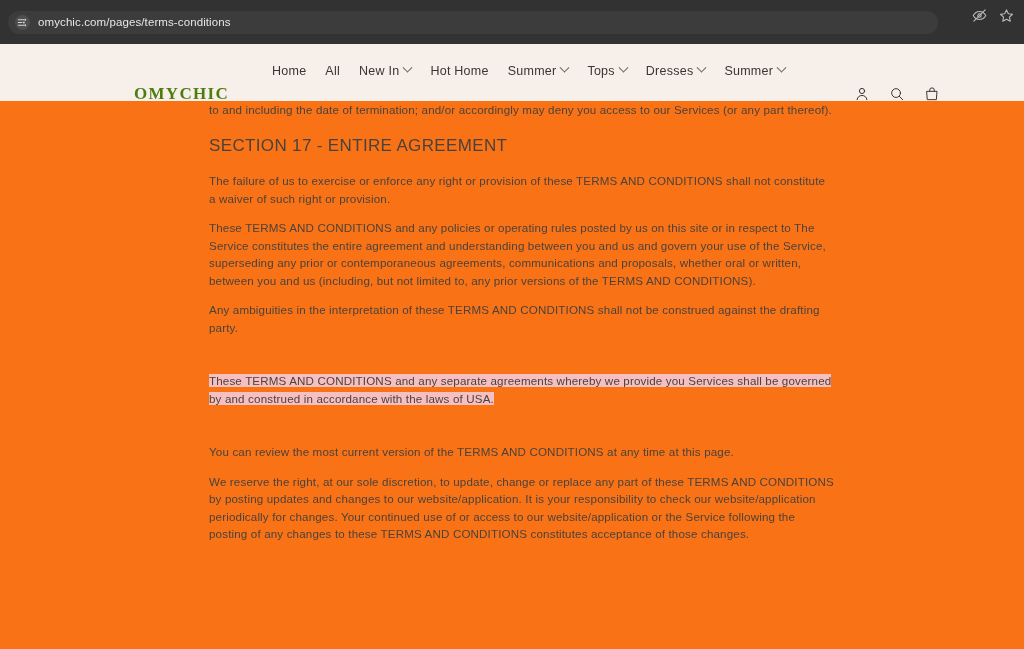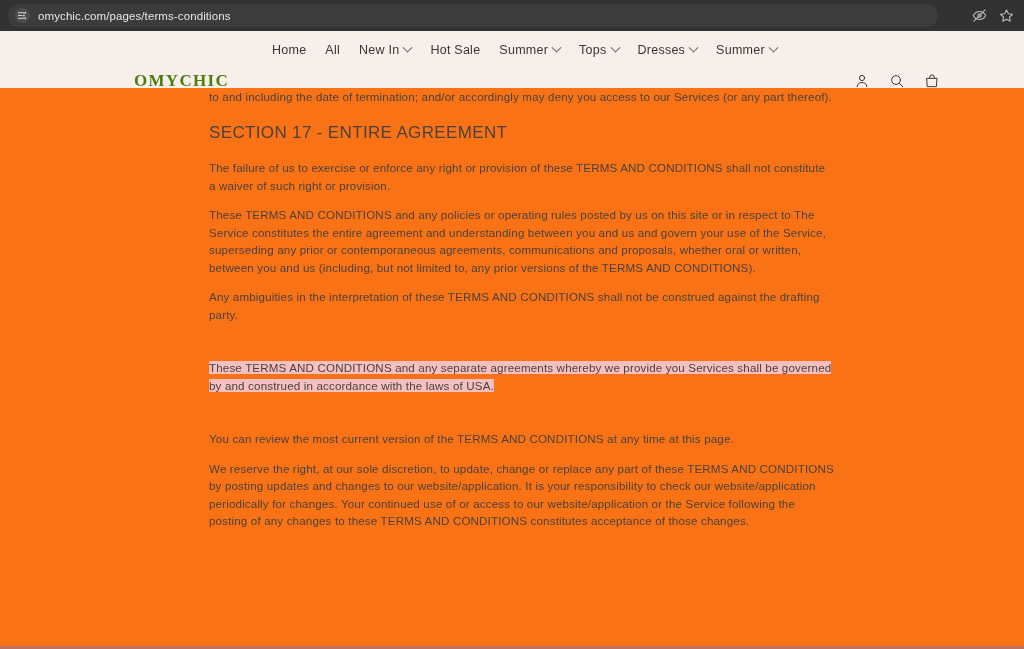--- a/index.html
+++ b/index.html
@@ -11,21 +11,21 @@
     font-family: "Liberation Sans", sans-serif;
   }
 
   body {
     background: #f7efe9;
   }
 
   
   .browser-bar {
     position: relative;
-    height: 31px;
+    height: 44px;
     background: #323232;
     display: flex;
     align-items: center;
     padding: 0 10px 0 8px;
   }
 
   .omnibox {
     flex: 1;
     height: 23px;
     background: #3c3c3c;
@@ -90,21 +90,21 @@
 
   .nav {
     position: absolute;
     left: 272px;
     top: 5px;
     width: 520px;
   }
 
   .nav-row {
     display: flex;
-    align-items: center;
+    align-items: flex-end;
     height: 28px;
   }
   .nav-row.row-1 { justify-content: flex-start; gap: 19px; }
   .nav-row.row-2 { justify-content: flex-start; gap: 19px; padding-left: 53px; }
 
   .nav-item {
     display: flex;
     align-items: center;
     gap: 5px;
     color: #3a3633;
@@ -225,21 +225,21 @@
         <span class="label">Home</span>
       </span>
       <span class="nav-item">
         <span class="label">All</span>
       </span>
       <span class="nav-item">
         <span class="label">New In</span>
         <i class="chev"></i>
       </span>
       <span class="nav-item">
-        <span class="label">Hot Sale</span>
+        <span class="label">Hot Home</span>
       </span>
       <span class="nav-item">
         <span class="label">Summer</span>
         <i class="chev"></i>
       </span>
       <span class="nav-item">
         <span class="label">Tops</span>
         <i class="chev"></i>
       </span>
       <span class="nav-item">

